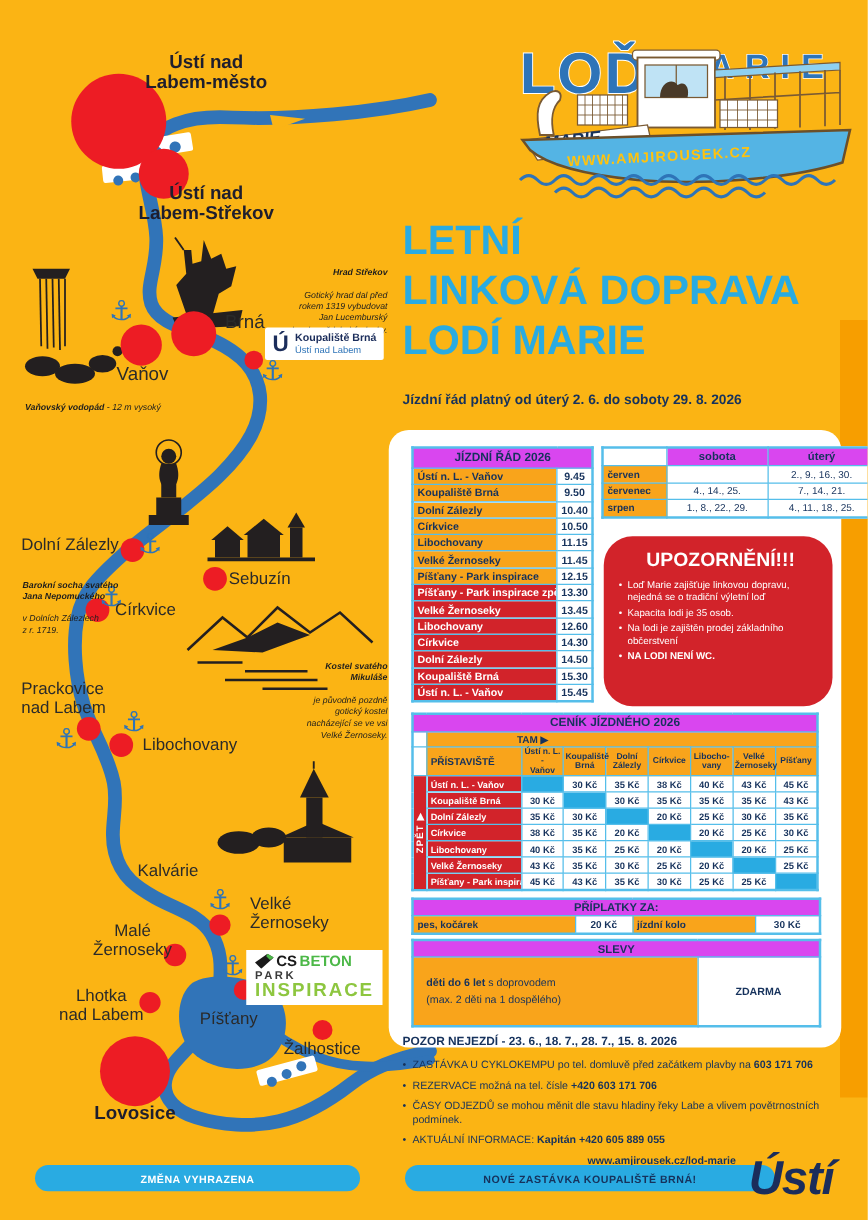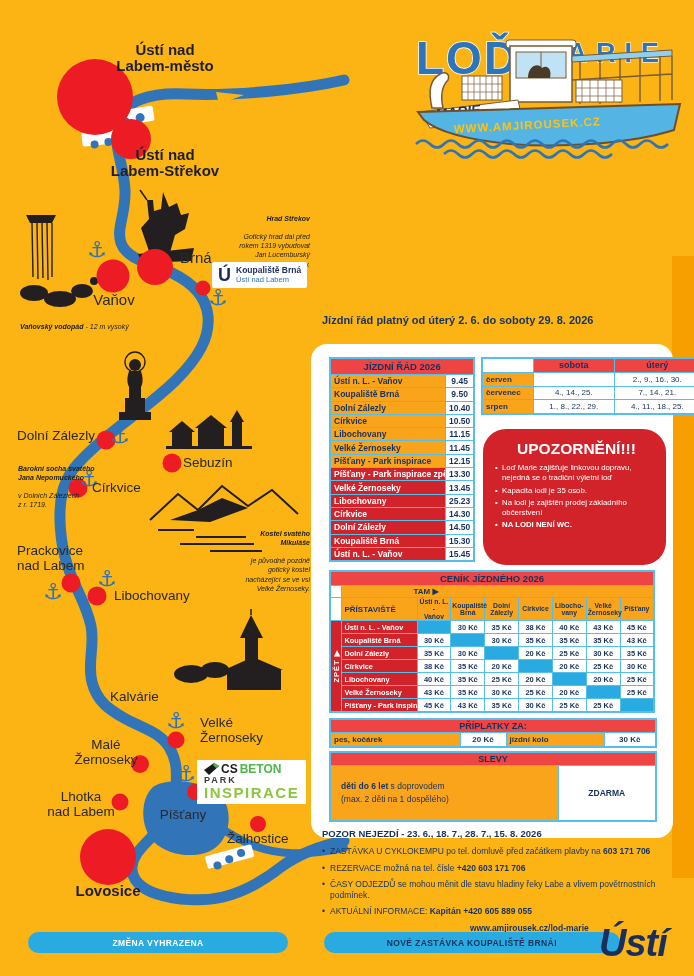--- a/index.html
+++ b/index.html
@@ -32,21 +32,21 @@
   .boat-logo{position:absolute;left:410px;top:16px;}
   .big-title{position:absolute;left:322px;top:172px;color:#29ABE2;font-weight:bold;font-size:33px;line-height:1.21;letter-spacing:0;}
   .subtitle{position:absolute;left:322px;top:314px;color:#16325C;font-weight:bold;font-size:11px;}
 
   
   .panel{position:absolute;left:311px;top:344px;width:362px;height:494px;background:#fff;border-radius:16px;}
   table{border-collapse:collapse;}
   .tbl{position:absolute;background:#fff;}
   .tbl th,.tbl td{border:1px solid #55BEEA;padding:0 3px;color:#16325C;}
   .tbl{border:2px solid #55BEEA;}
-  .hd{background:#ef4444;font-weight:bold;text-align:center;color:#16325C;margin-top:30px;}
+  .hd{background:#d946ef;font-weight:bold;text-align:center;color:#16325C;margin-top:30px;}
 
   .sched{left:18px;top:13px;width:146px;font-size:8.5px;}
   .sched .hd{font-size:9.5px;height:15px;}
   .sched td{height:12.3px;}
   .sched .st{font-weight:bold;white-space:nowrap;overflow:hidden;max-width:108px;}
   .sched .tm{text-align:center;width:34px;font-weight:bold;background:#fff;}
   .sched tr.tam .st{background:#F9A41B;color:#16325C;}
   .sched tr.zpet .st{background:#D2232A;color:#fff;}
 
   .cal{left:170px;top:13px;width:221px;font-size:8px;}
@@ -292,20 +292,25 @@
     <path d="M172,64 V86 M180,64 V86 M188,64 V86 M196,64 V86 M204,64 V86 M166,72 H212 M166,80 H212" stroke="#7a5a33" stroke-width="0.7" fill="none"></path>
     <path d="M10,96 L108,84 L112,102 L20,112 Z" fill="#fff" stroke="#7a5a33"></path>
     <text x="26" y="103" font-family="Liberation Sans, sans-serif" font-size="14" font-weight="bold" font-style="italic" fill="#16325C" transform="rotate(-6 26 103)">MARIE</text>
     <text x="80" y="100" font-family="Liberation Sans, sans-serif" font-size="6" fill="#16325C" transform="rotate(-6 80 100)">270 660</text>
     <path d="M8,96 L270,88 L264,114 C220,128 150,132 100,128 C60,124 28,116 14,104 Z" fill="#54B4E4" stroke="#6b4f2a" stroke-width="2"></path>
     <text x="44" y="117" font-family="Liberation Sans, sans-serif" font-size="11.5" font-weight="bold" fill="#FFC20E" letter-spacing="1" transform="rotate(-3 44 117)">WWW.AMJIROUSEK.CZ</text>
     <path d="M6,128 q7,-7 14,0 t14,0 t14,0 t14,0 t14,0 t14,0 t14,0 t14,0 t14,0 t14,0 t14,0 t14,0 t14,0 t14,0 t14,0 t14,0 t14,0 t14,0" fill="none" stroke="#2E74B8" stroke-width="2.5"></path>
     <path d="M34,138 q7,-7 14,0 t14,0 t14,0 t14,0 t14,0 t14,0 t14,0 t14,0 t14,0 t14,0 t14,0 t14,0" fill="none" stroke="#2E74B8" stroke-width="2.5"></path>
   </svg>
 
+  <div class="big-title">
+    <div>LETNÍ</div>
+    <div>LINKOVÁ DOPRAVA</div>
+    <div>LODÍ MARIE</div>
+  </div>
   <div class="subtitle">Jízdní řád platný od úterý 2. 6. do soboty 29. 8. 2026</div>
 
   <div class="panel">
 
     <table class="tbl sched">
       <thead>
           <tr>
             <th class="hd" colspan="2">JÍZDNÍ ŘÁD 2026</th>
           </tr>
         </thead>
@@ -350,21 +355,21 @@
     <td class="tm">13.30</td>
   </tr>
 
   <tr class="zpet">
     <td class="st">Velké Žernoseky</td>
     <td class="tm">13.45</td>
   </tr>
 
   <tr class="zpet">
     <td class="st">Libochovany</td>
-    <td class="tm">25.23</td>
+    <td class="tm">12.60</td>
   </tr>
 
   <tr class="zpet">
     <td class="st">Církvice</td>
     <td class="tm">14.30</td>
   </tr>
 
   <tr class="zpet">
     <td class="st">Dolní Zálezly</td>
     <td class="tm">14.50</td>

